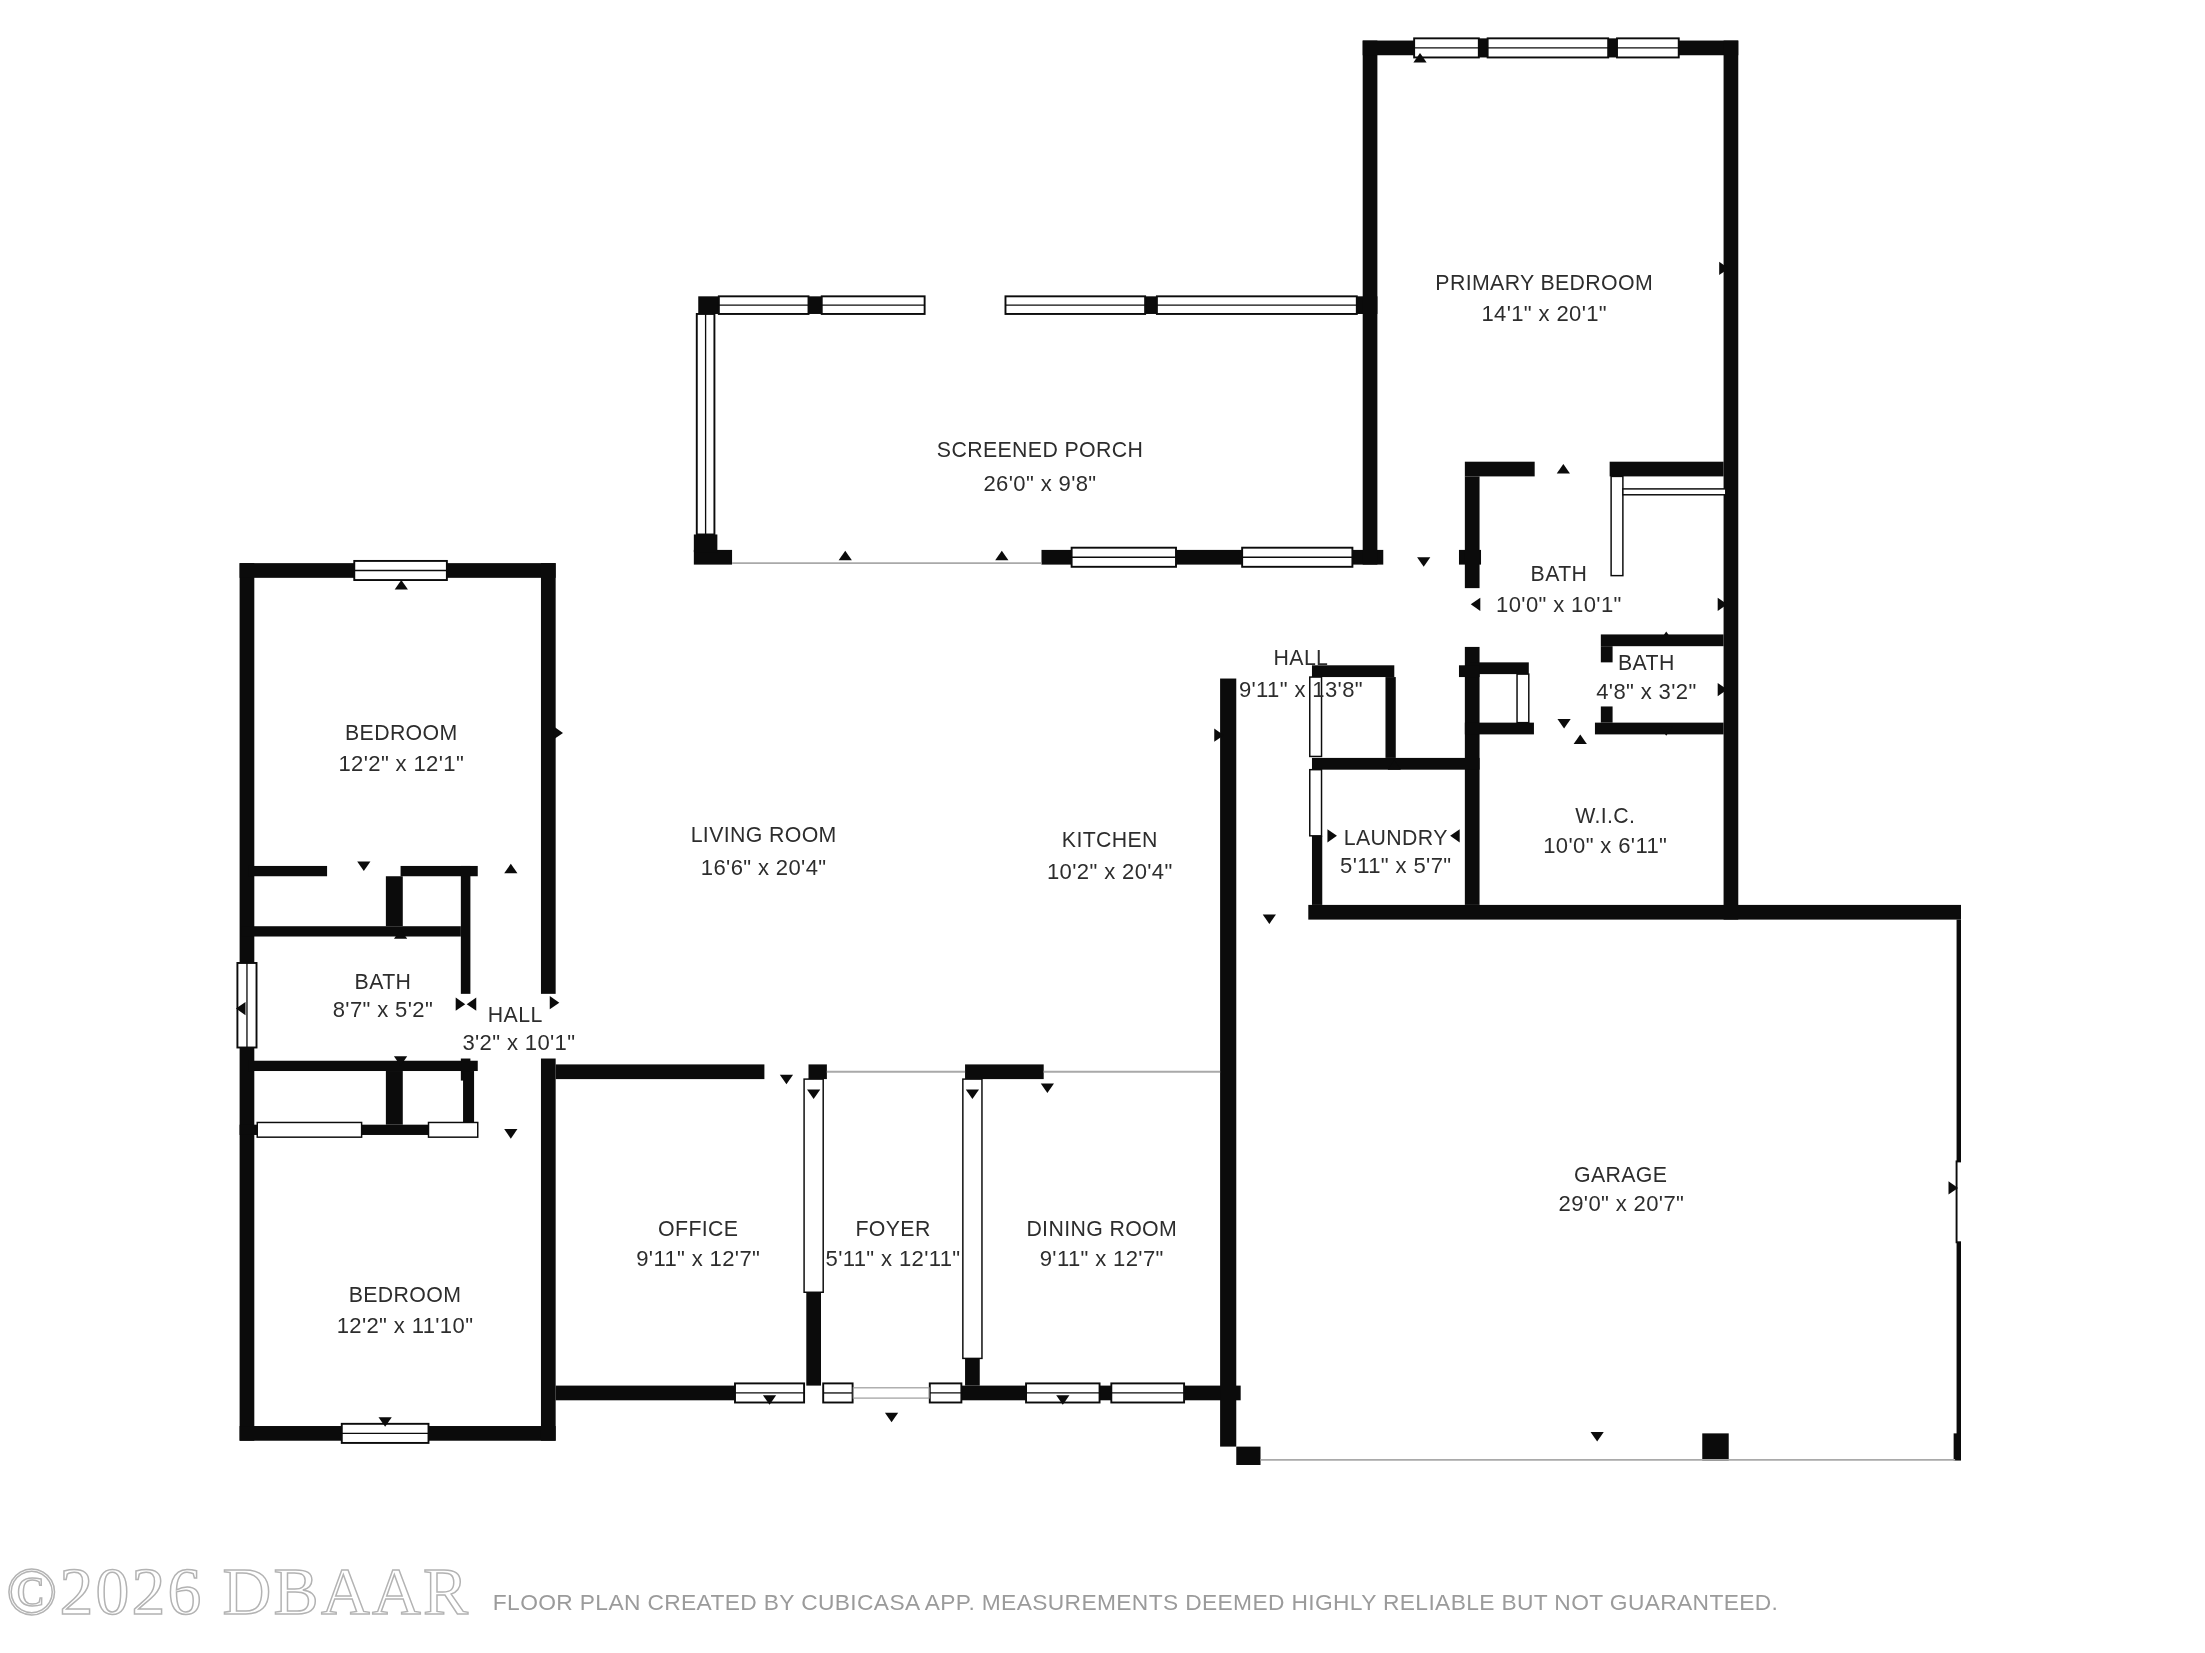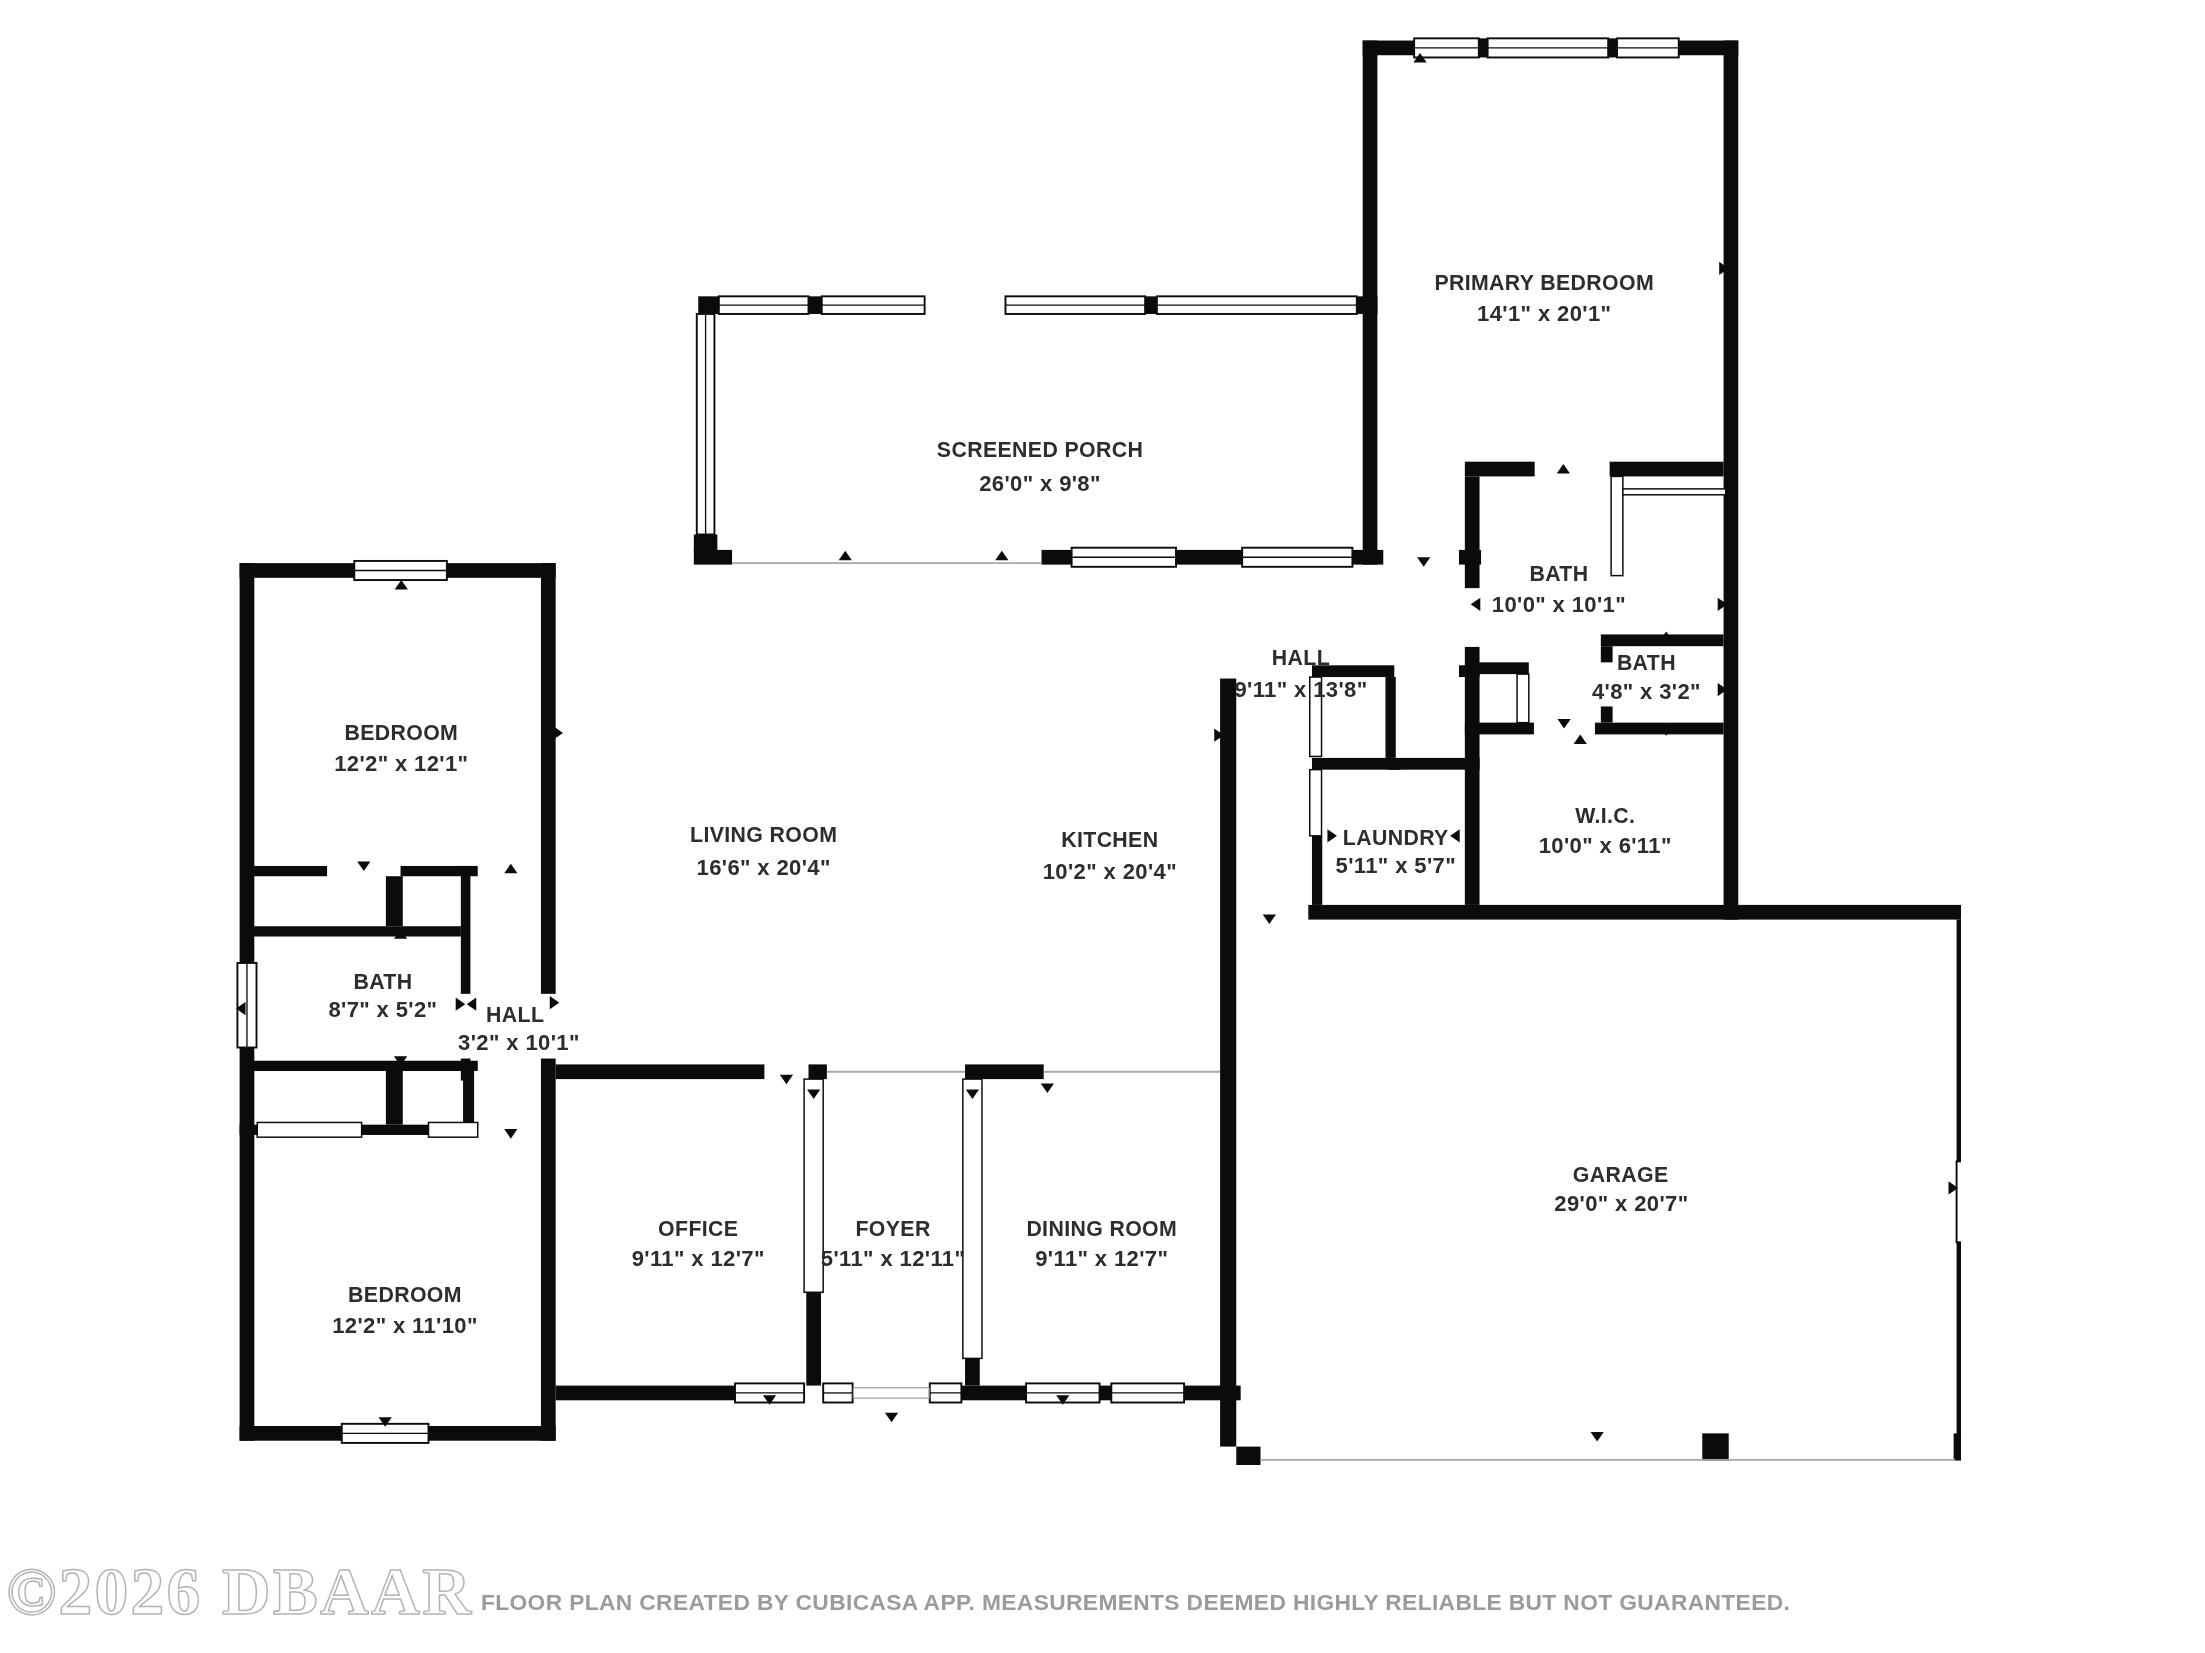--- a/index.html
+++ b/index.html
@@ -1,16 +1,16 @@
 <!DOCTYPE html>
 <html style="font-size:11.8px"><head>
 <meta charset="utf-8">
 <style>
   html,body{margin:0;padding:0;background:#ffffff;}
-  .page{position:relative;width:1961px;height:1654px;background:#ffffff;overflow:hidden;font-weight:bold;}
+  .page{position:relative;width:1961px;height:1654px;background:#ffffff;overflow:hidden;}
   svg{display:block;}
   .wall{fill:#0b0b0b;}
   .winbox{fill:#ffffff;stroke:#0b0b0b;stroke-width:2.6;}
   .winline{stroke:#0b0b0b;stroke-width:1.8;}
   .chan{fill:#ffffff;stroke:#0b0b0b;stroke-width:2;}
   .thinline{stroke:#a9a9a9;stroke-width:2.4;}
   .tri{fill:#0b0b0b;}
   .rname{font-family:"Liberation Sans",sans-serif;font-size:29px;fill:#2d2d2d;text-anchor:middle;letter-spacing:.5px;}
   .rdim{font-family:"Liberation Sans",sans-serif;font-size:30px;fill:#2d2d2d;text-anchor:middle;letter-spacing:.5px;}
   .wm{font-family:"Liberation Serif",serif;font-size:92px;fill:#ffffff;stroke:#b3b3b3;stroke-width:2;letter-spacing:3px;}

